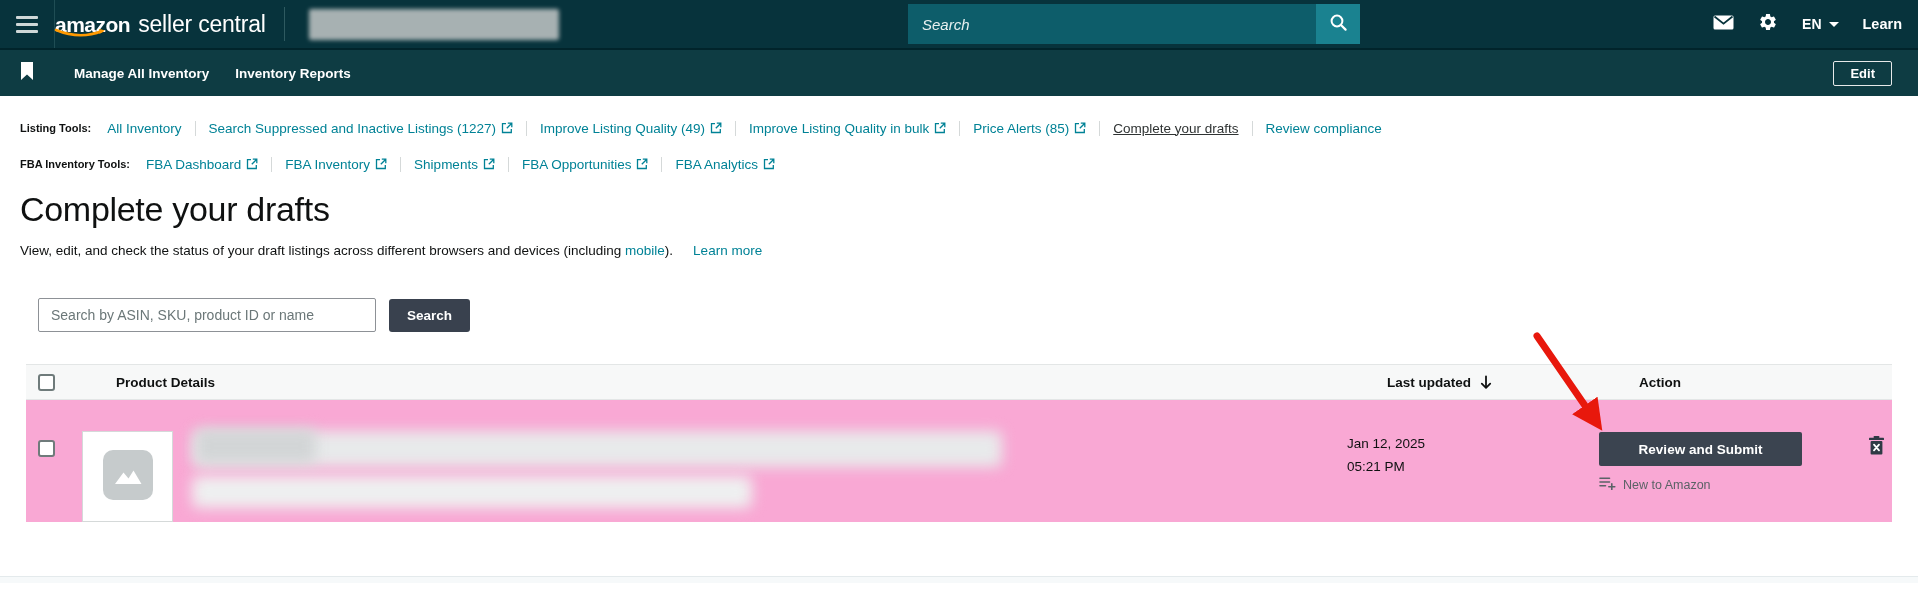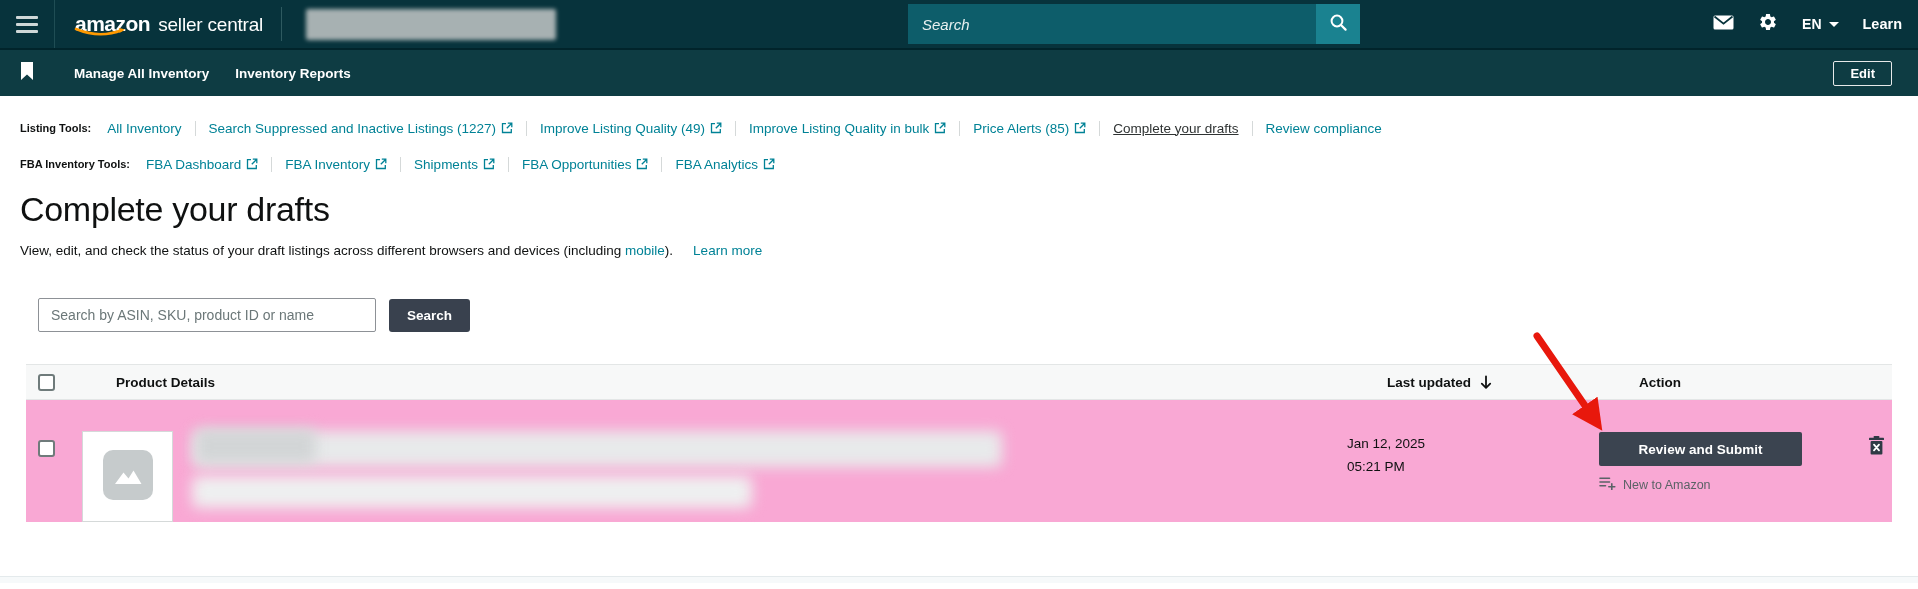--- a/index.html
+++ b/index.html
@@ -5,24 +5,24 @@
   * { margin: 0; padding: 0; box-sizing: border-box; }
   html, body { width: 1918px; }
   body { font-family: "Liberation Sans", sans-serif; background: #fff; }
   .screen { position: relative; width: 1918px; height: 589px; overflow: hidden; background: #fff; }
 
   
   .topbar { position: relative; height: 48px; background: #07333c; display: flex; align-items: center; }
   .hamburger { width: 54px; height: 48px; display: flex; flex-direction: column; justify-content: center; align-items: center; gap: 4px; cursor: pointer; }
   .hamburger span { display: block; width: 22px; height: 3px; background: #cfd8d8; border-radius: 1px; }
   .vdiv1 { width: 1px; height: 48px; background: #1f4d54; }
-  .logo { display: flex; align-items: baseline; margin-left: 20px; color: #fff; white-space: nowrap; }
+  .logo { display: flex; align-items: baseline; color: #fff; white-space: nowrap; }
   .logo .amz { position: relative; font-weight: 700; font-size: 21px; letter-spacing: -0.5px; }
   .logo .amz svg { position: absolute; left: 1px; bottom: -7px; }
-  .logo .sc { font-weight: 400; font-size: 19px; margin-left: 8px; letter-spacing: -0.2px; }
+  .logo .sc { font-weight: 400; font-size: 23px; margin-left: 8px; letter-spacing: -0.2px; }
   .vdiv2 { width: 1px; height: 34px; background: #2e5a60; margin-left: 18px; align-self: center; }
   .acct-blur { width: 250px; height: 31px; margin-left: 24px; background: #a7b1b2; border-radius: 2px; filter: blur(2px); }
 
   .searchbar { position: absolute; left: 908px; top: 4px; width: 452px; height: 40px; display: flex; }
   .searchbar input { flex: 1; background: #0d5d6a; border: none; outline: none; color: #eef4f4; font-size: 15px; font-style: italic; padding: 0 14px; font-family: "Liberation Sans", sans-serif; }
   .searchbar input::placeholder { color: #e8f0f0; font-style: italic; }
   .search-go { width: 44px; background: #1a8290; border: none; display: flex; align-items: center; justify-content: center; cursor: pointer; }
 
   .top-right { position: absolute; right: 16px; top: 0; height: 48px; display: flex; align-items: center; gap: 24px; color: #fff; }
   .icon-btn { display: flex; align-items: center; cursor: pointer; }

